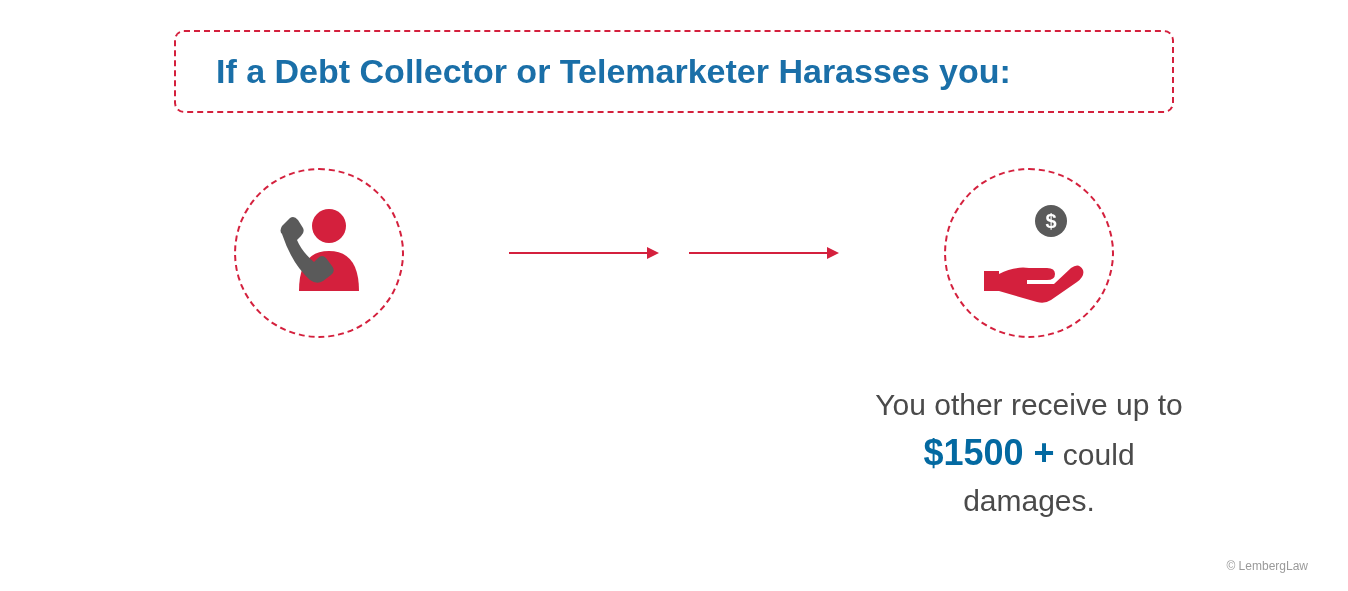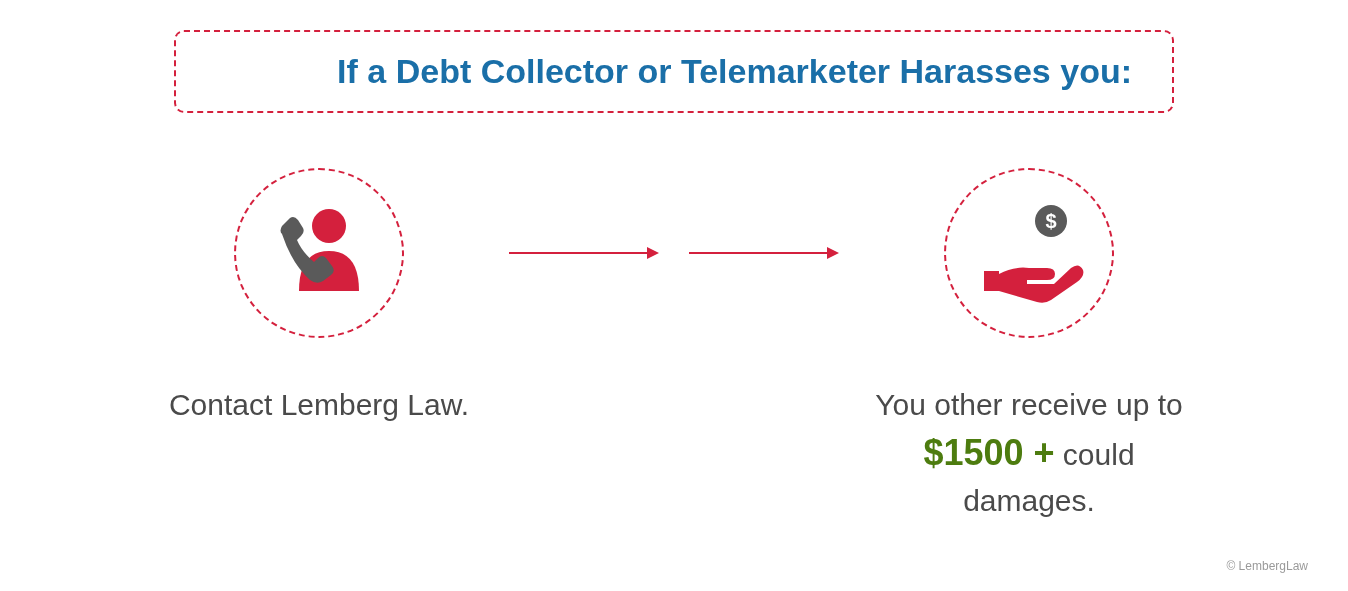--- a/index.html
+++ b/index.html
@@ -8,21 +8,21 @@
       height: 591px;
       font-family: Arial, Helvetica, sans-serif;
       background: #ffffff;
       position: relative;
       padding: 30px 50px;
     }
     .title-box {
       border: 2px dashed #d4203d;
       border-radius: 10px;
       padding: 20px 40px;
-      text-align: right;
+      text-align: left;
       margin: 0 auto 55px auto;
       width: fit-content;
       min-width: 1000px;
     }
     .title-text {
       color: #1a6fa8;
       font-size: 34px;
       font-weight: bold;
     }
     .steps-row {
@@ -47,21 +47,21 @@
       justify-content: center;
       margin-bottom: 45px;
     }
     .step-text {
       text-align: center;
       font-size: 30px;
       color: #4a4a4a;
       line-height: 1.45;
     }
     .highlight {
-      color: #4d7c0f;
+      color: #0369a1;
       font-weight: bold;
       font-size: 36px;
     }
     .arrow {
       margin-top: 75px;
     }
     .copyright {
       position: absolute;
       bottom: 18px;
       right: 40px;
@@ -81,21 +81,20 @@
   <div class="step">
     <div class="icon-circle">
       <span>
         <svg width="110" height="110" viewBox="0 0 110 110">
           <circle cx="65" cy="30" r="17" fill="#d4203d"></circle>
           <path d="M 35 95 Q 35 55 65 55 Q 95 55 95 95 Z" fill="#d4203d"></path>
           <path d="M 18 38 Q 15 35 18 30 L 26 22 Q 30 19 34 24 L 39 32 Q 41 36 37 40 L 33 44 Q 38 56 50 66 L 54 62 Q 58 58 62 62 L 68 70 Q 72 75 67 79 L 59 85 Q 53 89 46 84 Q 28 68 18 38 Z" fill="#5a5a5a"></path>
         </svg>
       </span>
     </div>
-    <div class="step-text">Contact Lemberg Law.</div>
   </div>
 
   <div class="arrow">
     <svg width="150" height="20" viewBox="0 0 150 20">
       <line x1="0" y1="10" x2="140" y2="10" stroke="#d4203d" stroke-width="2"></line>
       <polygon points="150,10 138,4 138,16" fill="#d4203d"></polygon>
     </svg>
   </div>
 
 

